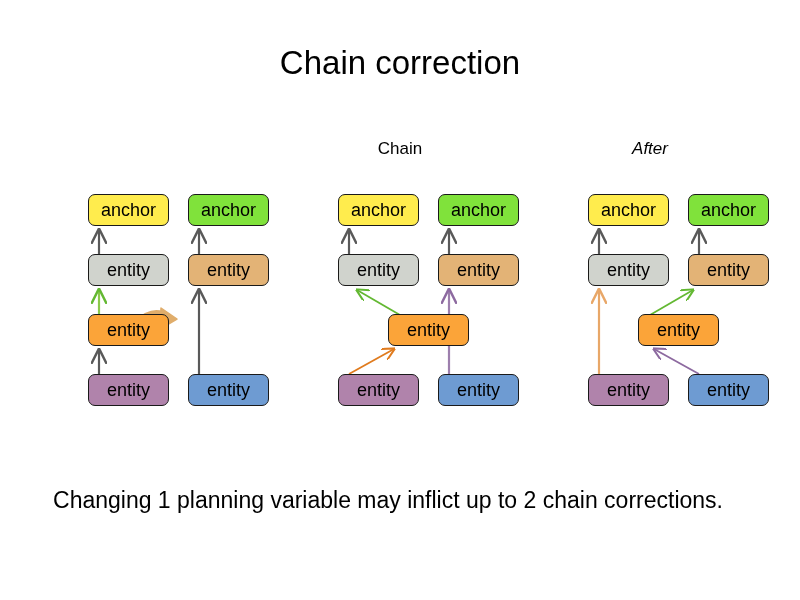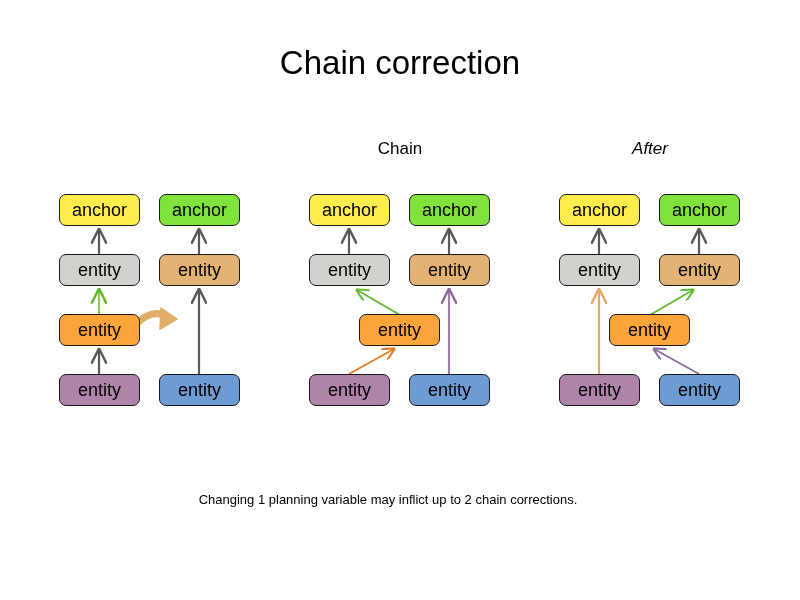--- a/index.html
+++ b/index.html
@@ -43,40 +43,41 @@
   }
   #label-before { left: 310px; top: 122px; width: 180px; }
   #label-after  { left: 560px; top: 122px; width: 180px; font-style: italic; }
 
   #caption {
     position: absolute;
     left: 0;
     top: 471px;
     width: 776px;
     text-align: center;
-    font-size: 13px;
+    font-size: 23px;
     line-height: 26px;
     color: #000000;
     white-space: nowrap;
   }
 
   
   .node {
     position: absolute;
     box-sizing: border-box;
     border: 1px solid #1a1a1a;
     border-radius: 7px;
     font-size: 18px;
     line-height: 1;
     display: flex;
     align-items: center;
     justify-content: center;
     color: #000000;
     white-space: nowrap;
     z-index: 3;
+    margin-left: 29px;
   }
   .c-yellow { background: #ffec4d; }
   .c-green  { background: #80e23b; }
   .c-gray   { background: #d0d3cd; }
   .c-tan    { background: #e3b376; }
   .c-orange { background: #fba439; }
   .c-purple { background: #b083ab; }
   .c-blue   { background: #6e9bd2; }
 
   svg.edges {

